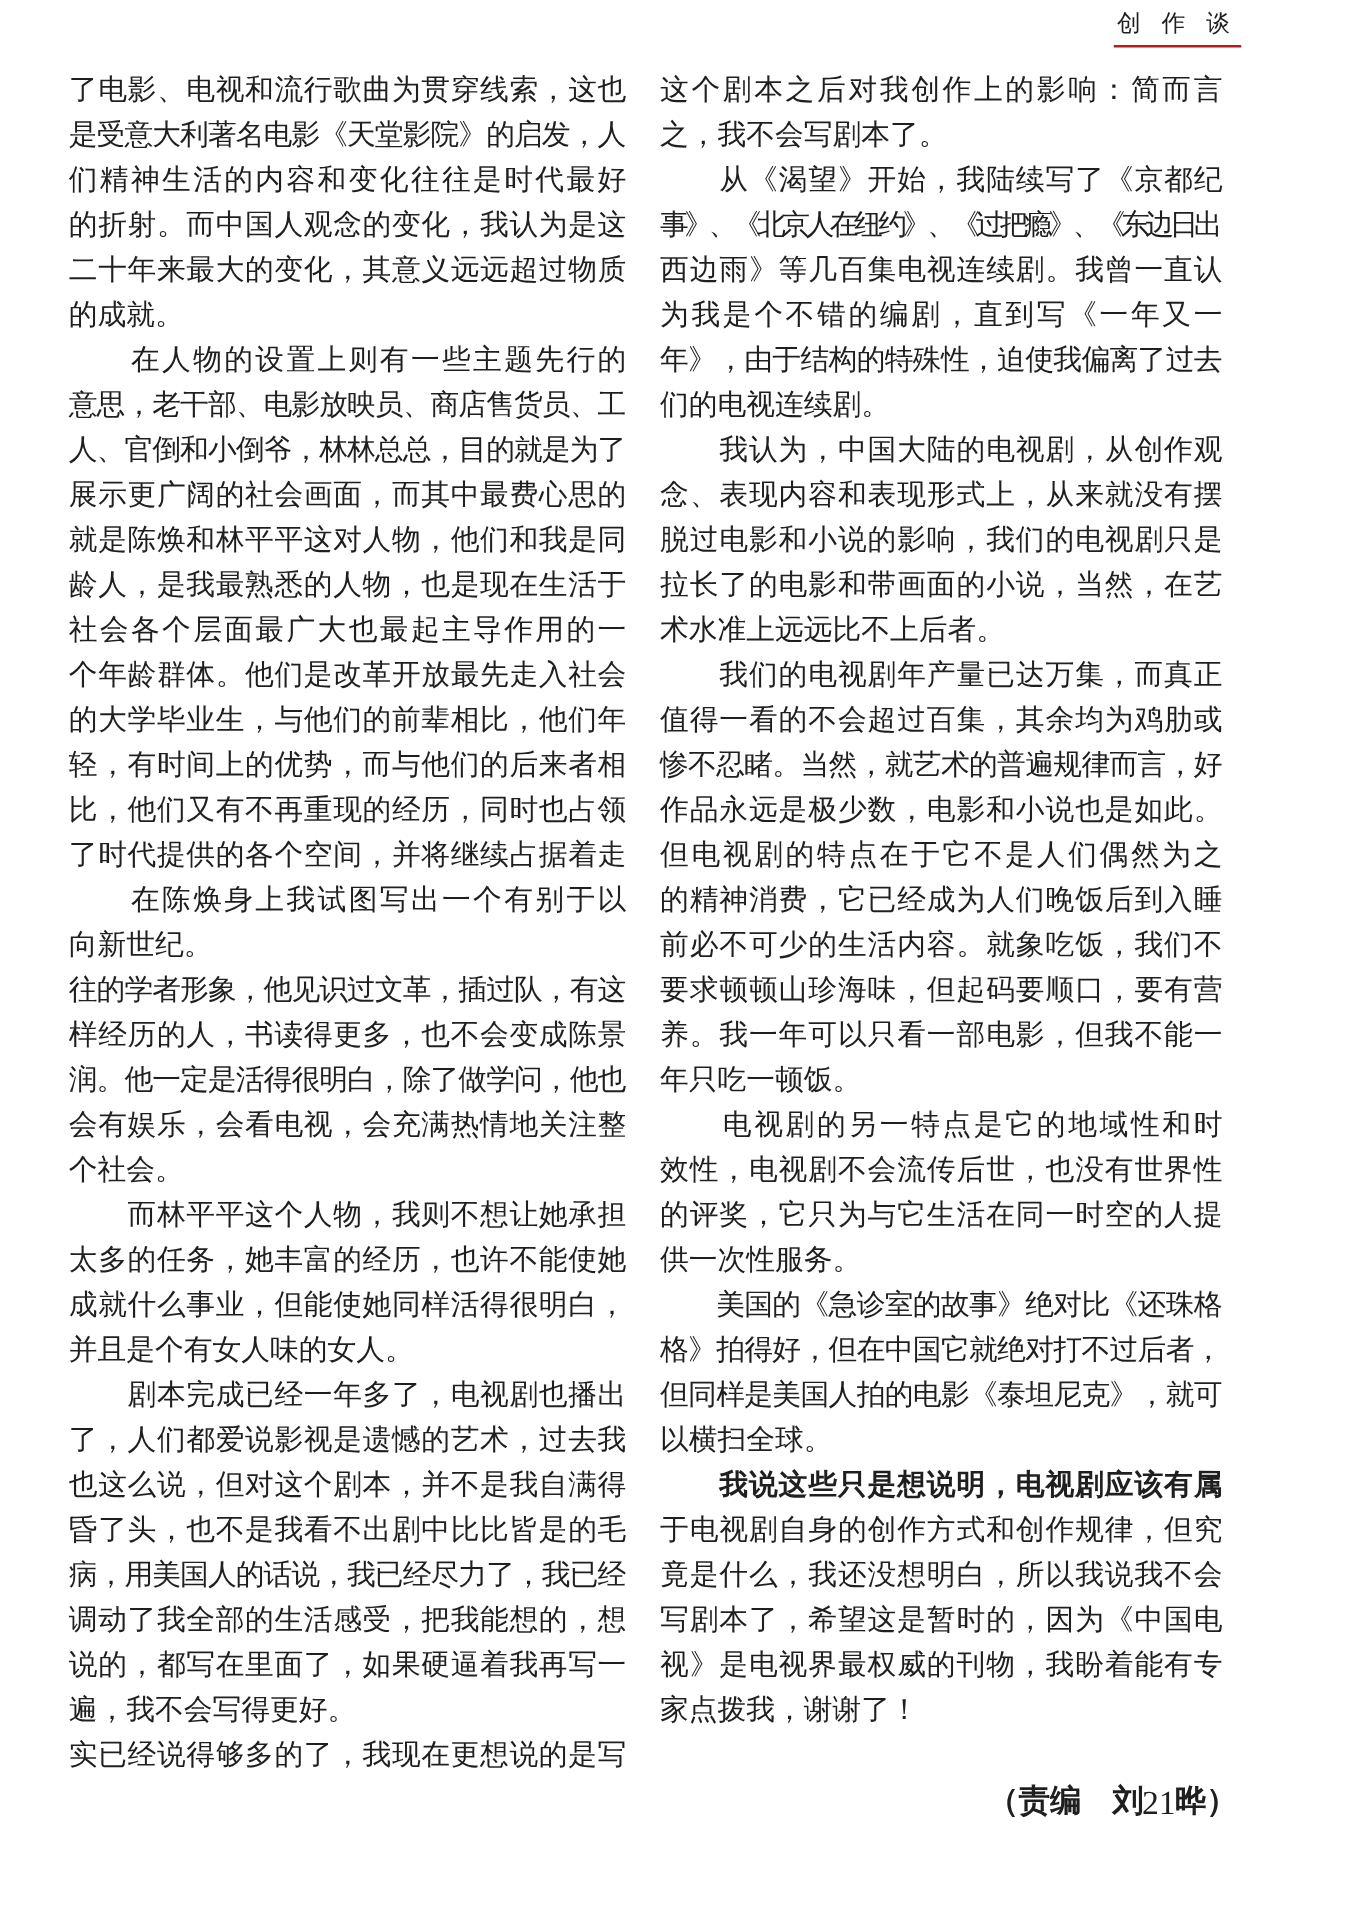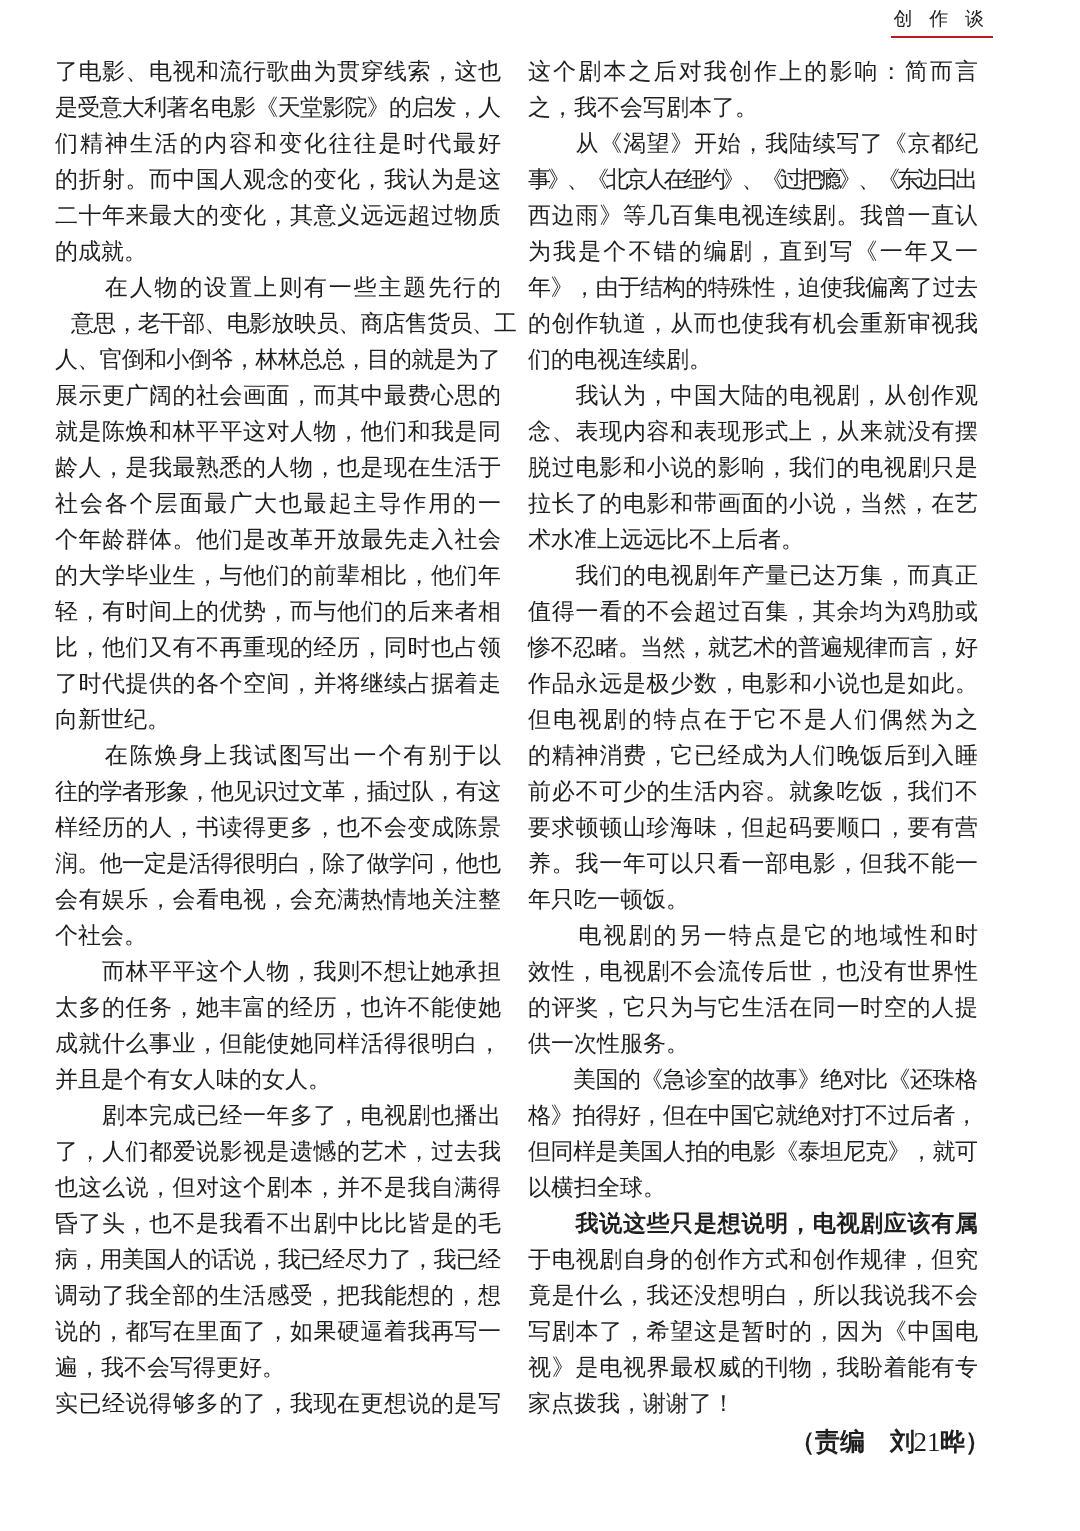--- a/index.html
+++ b/index.html
@@ -53,33 +53,33 @@
   </div>
 
   <div class="column col-left">
       <div class="tline" style="letter-spacing: 0.5px;"><span>了电影、电视和流行歌曲为贯穿线索，这也</span></div>
       <div class="tline" style="letter-spacing: -0.736842px;"><span>是受意大利著名电影《天堂影院》的启发，人</span></div>
       <div class="tline" style="letter-spacing: 1.88235px;"><span>们精神生活的内容和变化往往是时代最好</span></div>
       <div class="tline" style="letter-spacing: 0.5px;"><span>的折射。而中国人观念的变化，我认为是这</span></div>
       <div class="tline" style="letter-spacing: 0.5px;"><span>二十年来最大的变化，其意义远远超过物质</span></div>
       <div class="tline pend" style="letter-spacing: normal;"><span>的成就。</span></div>
       <div class="tline" style="letter-spacing: 1.88235px;"><span>　　在人物的设置上则有一些主题先行的</span></div>
-      <div class="tline" style="letter-spacing: -0.736842px; margin-left: 16px;"><span>意思，老干部、电影放映员、商店售货员、工</span></div>
+      <div class="tline" style="letter-spacing: -0.736842px;"><span>意思，老干部、电影放映员、商店售货员、工</span></div>
       <div class="tline" style="letter-spacing: -0.736842px;"><span>人、官倒和小倒爷，林林总总，目的就是为了</span></div>
       <div class="tline" style="letter-spacing: 0.5px;"><span>展示更广阔的社会画面，而其中最费心思的</span></div>
       <div class="tline" style="letter-spacing: 0.5px;"><span>就是陈焕和林平平这对人物，他们和我是同</span></div>
       <div class="tline" style="letter-spacing: 0.5px;"><span>龄人，是我最熟悉的人物，也是现在生活于</span></div>
       <div class="tline" style="letter-spacing: 1.88235px;"><span>社会各个层面最广大也最起主导作用的一</span></div>
       <div class="tline" style="letter-spacing: 0.5px;"><span>个年龄群体。他们是改革开放最先走入社会</span></div>
       <div class="tline" style="letter-spacing: 0.5px;"><span>的大学毕业生，与他们的前辈相比，他们年</span></div>
       <div class="tline" style="letter-spacing: 0.5px;"><span>轻，有时间上的优势，而与他们的后来者相</span></div>
       <div class="tline" style="letter-spacing: 0.5px;"><span>比，他们又有不再重现的经历，同时也占领</span></div>
       <div class="tline" style="letter-spacing: 0.5px;"><span>了时代提供的各个空间，并将继续占据着走</span></div>
+      <div class="tline" style="letter-spacing: 1.88235px;"><span>　　在陈焕身上我试图写出一个有别于以</span></div>
       <div class="tline pend" style="letter-spacing: normal;"><span>向新世纪。</span></div>
-      <div class="tline" style="letter-spacing: 1.88235px;"><span>　　在陈焕身上我试图写出一个有别于以</span></div>
       <div class="tline" style="letter-spacing: -0.736842px;"><span>往的学者形象，他见识过文革，插过队，有这</span></div>
       <div class="tline" style="letter-spacing: 0.5px;"><span>样经历的人，书读得更多，也不会变成陈景</span></div>
       <div class="tline" style="letter-spacing: -0.736842px;"><span>润。他一定是活得很明白，除了做学问，他也</span></div>
       <div class="tline" style="letter-spacing: 0.5px;"><span>会有娱乐，会看电视，会充满热情地关注整</span></div>
       <div class="tline pend" style="letter-spacing: normal;"><span>个社会。</span></div>
       <div class="tline" style="letter-spacing: 0.5px;"><span>　　而林平平这个人物，我则不想让她承担</span></div>
       <div class="tline" style="letter-spacing: 0.5px;"><span>太多的任务，她丰富的经历，也许不能使她</span></div>
       <div class="tline" style="letter-spacing: 0.5px;"><span>成就什么事业，但能使她同样活得很明白，</span></div>
       <div class="tline pend" style="letter-spacing: normal;"><span>并且是个有女人味的女人。</span></div>
       <div class="tline" style="letter-spacing: 0.5px;"><span>　　剧本完成已经一年多了，电视剧也播出</span></div>
@@ -94,21 +94,20 @@
     </div>
 
   <div class="column col-right">
       <div class="tline" style="letter-spacing: 2.11765px;"><span>这个剧本之后对我创作上的影响：简而言</span></div>
       <div class="tline pend" style="letter-spacing: normal;"><span>之，我不会写剧本了。</span></div>
       <div class="tline" style="letter-spacing: 0.722222px;"><span>　　从《渴望》开始，我陆续写了《京都纪</span></div>
       <div class="tline" style="letter-spacing: -3.59091px;"><span>事》、《北京人在纽约》、《过把瘾》、《东边日出</span></div>
       <div class="tline" style="letter-spacing: 0.722222px;"><span>西边雨》等几百集电视连续剧。我曾一直认</span></div>
       <div class="tline" style="letter-spacing: 2.11765px;"><span>为我是个不错的编剧，直到写《一年又一</span></div>
       <div class="tline" style="letter-spacing: -0.526316px;"><span>年》，由于结构的特殊性，迫使我偏离了过去</span></div>
-      <div class="tline" style="letter-spacing: 0.722222px;"><span>的创作轨道，从而也使我有机会重新审视我</span></div>
       <div class="tline pend" style="letter-spacing: normal;"><span>们的电视连续剧。</span></div>
       <div class="tline" style="letter-spacing: 0.722222px;"><span>　　我认为，中国大陆的电视剧，从创作观</span></div>
       <div class="tline" style="letter-spacing: 0.722222px;"><span>念、表现内容和表现形式上，从来就没有摆</span></div>
       <div class="tline" style="letter-spacing: 0.722222px;"><span>脱过电影和小说的影响，我们的电视剧只是</span></div>
       <div class="tline" style="letter-spacing: 0.722222px;"><span>拉长了的电影和带画面的小说，当然，在艺</span></div>
       <div class="tline pend" style="letter-spacing: normal;"><span>术水准上远远比不上后者。</span></div>
       <div class="tline" style="letter-spacing: 0.722222px;"><span>　　我们的电视剧年产量已达万集，而真正</span></div>
       <div class="tline" style="letter-spacing: 0.722222px;"><span>值得一看的不会超过百集，其余均为鸡肋或</span></div>
       <div class="tline" style="letter-spacing: -0.526316px;"><span>惨不忍睹。当然，就艺术的普遍规律而言，好</span></div>
       <div class="tline" style="letter-spacing: 0.722222px;"><span>作品永远是极少数，电影和小说也是如此。</span></div>

